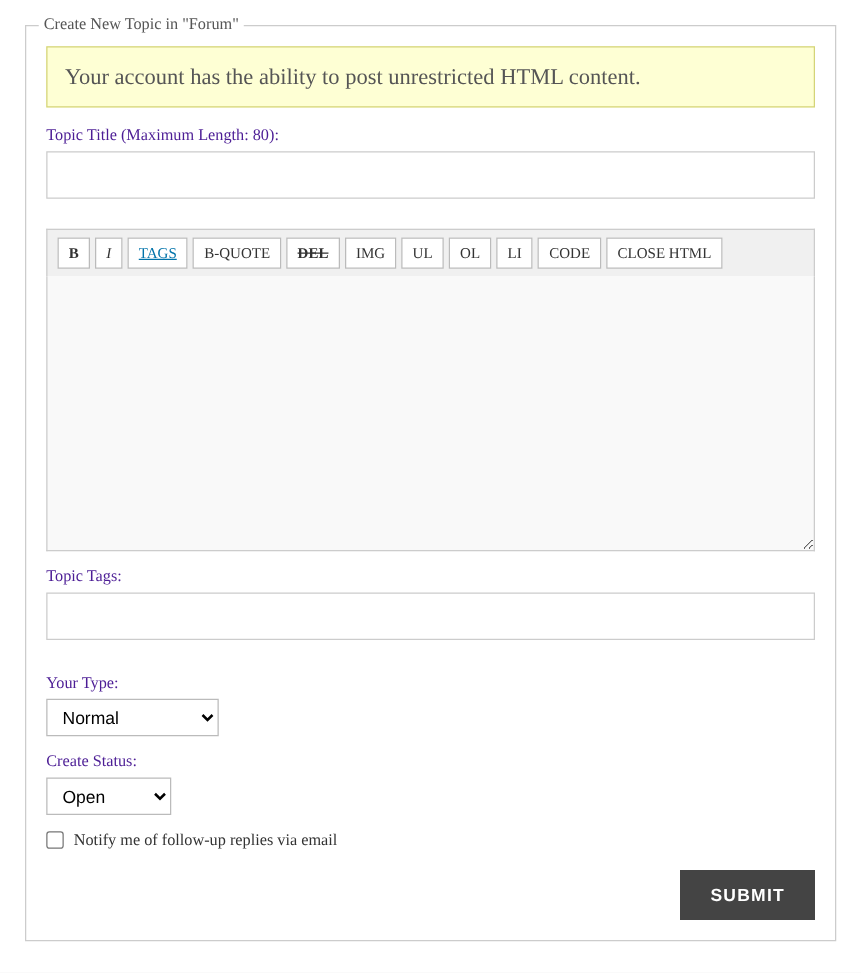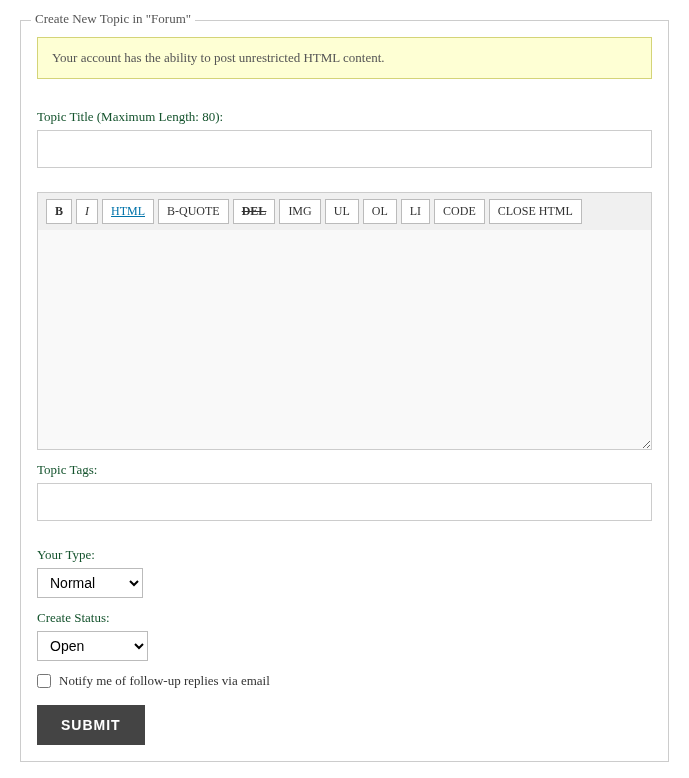--- a/index.html
+++ b/index.html
@@ -38,29 +38,29 @@
       background: #fff;
       padding: 0 4px;
       font-size: 13px;
       color: #555;
     }
 
     .notice-box {
       background: #feffd4;
       border: 1px solid #d4d478;
       padding: 10px 14px;
-      margin-bottom: 30px;
-      font-size: 13px;
+      margin-bottom: 14px;
+      font-size: 18px;
       color: #555;
       line-height: 1.5;
     }
 
     .field-label {
       font-size: 13px;
-      color: #14532d;
+      color: #4c1d95;
       margin-bottom: 5px;
       display: block;
     }
 
     .topic-title-input {
       width: 100%;
       border: 1px solid #ccc;
       padding: 8px;
       font-size: 14px;
       outline: none;
@@ -135,25 +135,25 @@
     .topic-status-select {
       border: 1px solid #bbb;
       padding: 5px 8px;
       font-size: 14px;
       background: #fff;
       cursor: pointer;
       outline: none;
     }
 
     .topic-type-select {
-      width: 106px;
+      width: 138px;
     }
 
     .topic-status-select {
-      width: 111px;
+      width: 100px;
     }
 
     .field-group {
       margin-bottom: 12px;
     }
 
     .checkbox-row {
       display: flex;
       align-items: center;
       gap: 8px;
@@ -167,21 +167,21 @@
     }
 
     .checkbox-label {
       font-size: 13px;
       color: #333;
       cursor: pointer;
     }
 
     .submit-row {
       display: flex;
-      justify-content: flex-start;
+      justify-content: flex-end;
       margin-top: 10px;
     }
 
     .submit-btn {
       background: #444;
       color: #fff;
       border: none;
       padding: 12px 24px;
       font-size: 14px;
       font-weight: bold;
@@ -211,21 +211,21 @@
 
     <div class="field-group">
       <label class="field-label">Topic Title (Maximum Length: 80):</label>
       <input class="topic-title-input" type="text" value="" placeholder="" style="">
     </div>
 
     <div class="field-group">
       <div class="toolbar">
         <button class="toolbar-btn bold">B</button>
         <button class="toolbar-btn italic">I</button>
-        <button class="toolbar-btn link">HTML</button>
+        <button class="toolbar-btn link">TAGS</button>
         <button class="toolbar-btn">B-QUOTE</button>
         <button class="toolbar-btn del-style">DEL</button>
         <button class="toolbar-btn">IMG</button>
         <button class="toolbar-btn">UL</button>
         <button class="toolbar-btn">OL</button>
         <button class="toolbar-btn">LI</button>
         <button class="toolbar-btn">CODE</button>
         <button class="toolbar-btn">CLOSE HTML</button>
       </div>
       <div class="textarea-wrapper">

